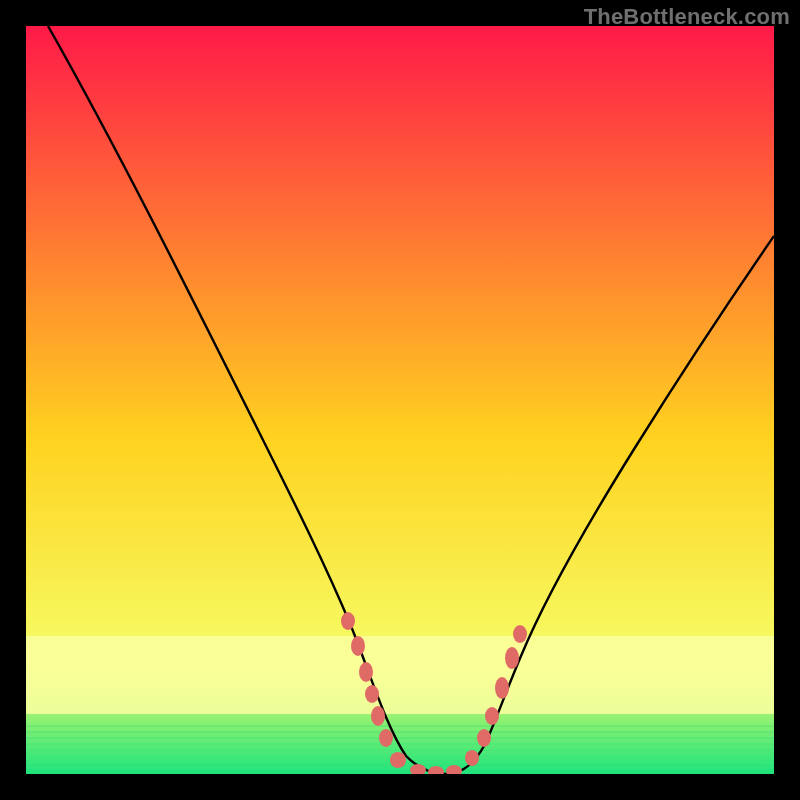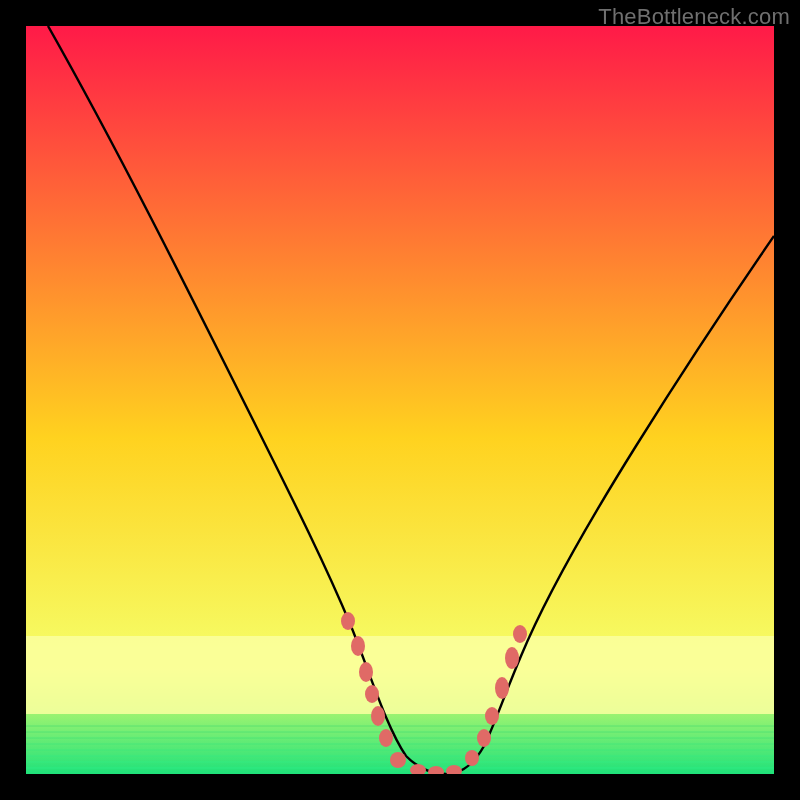--- a/index.html
+++ b/index.html
@@ -24,21 +24,21 @@
     top: 26px;
     width: 748px;
     height: 748px;
   }
   .watermark {
     position: absolute;
     top: 4px;
     right: 10px;
     color: #6f6f6f;
     font-size: 22px;
-    font-weight: 400;
+    font-weight: 700;
     letter-spacing: 0.2px;
     z-index: 10;
   }
   svg { display: block; }
 </style>
 </head>
 <body>
 
 <div class="frame">
   <div class="watermark">TheBottleneck.com</div>

